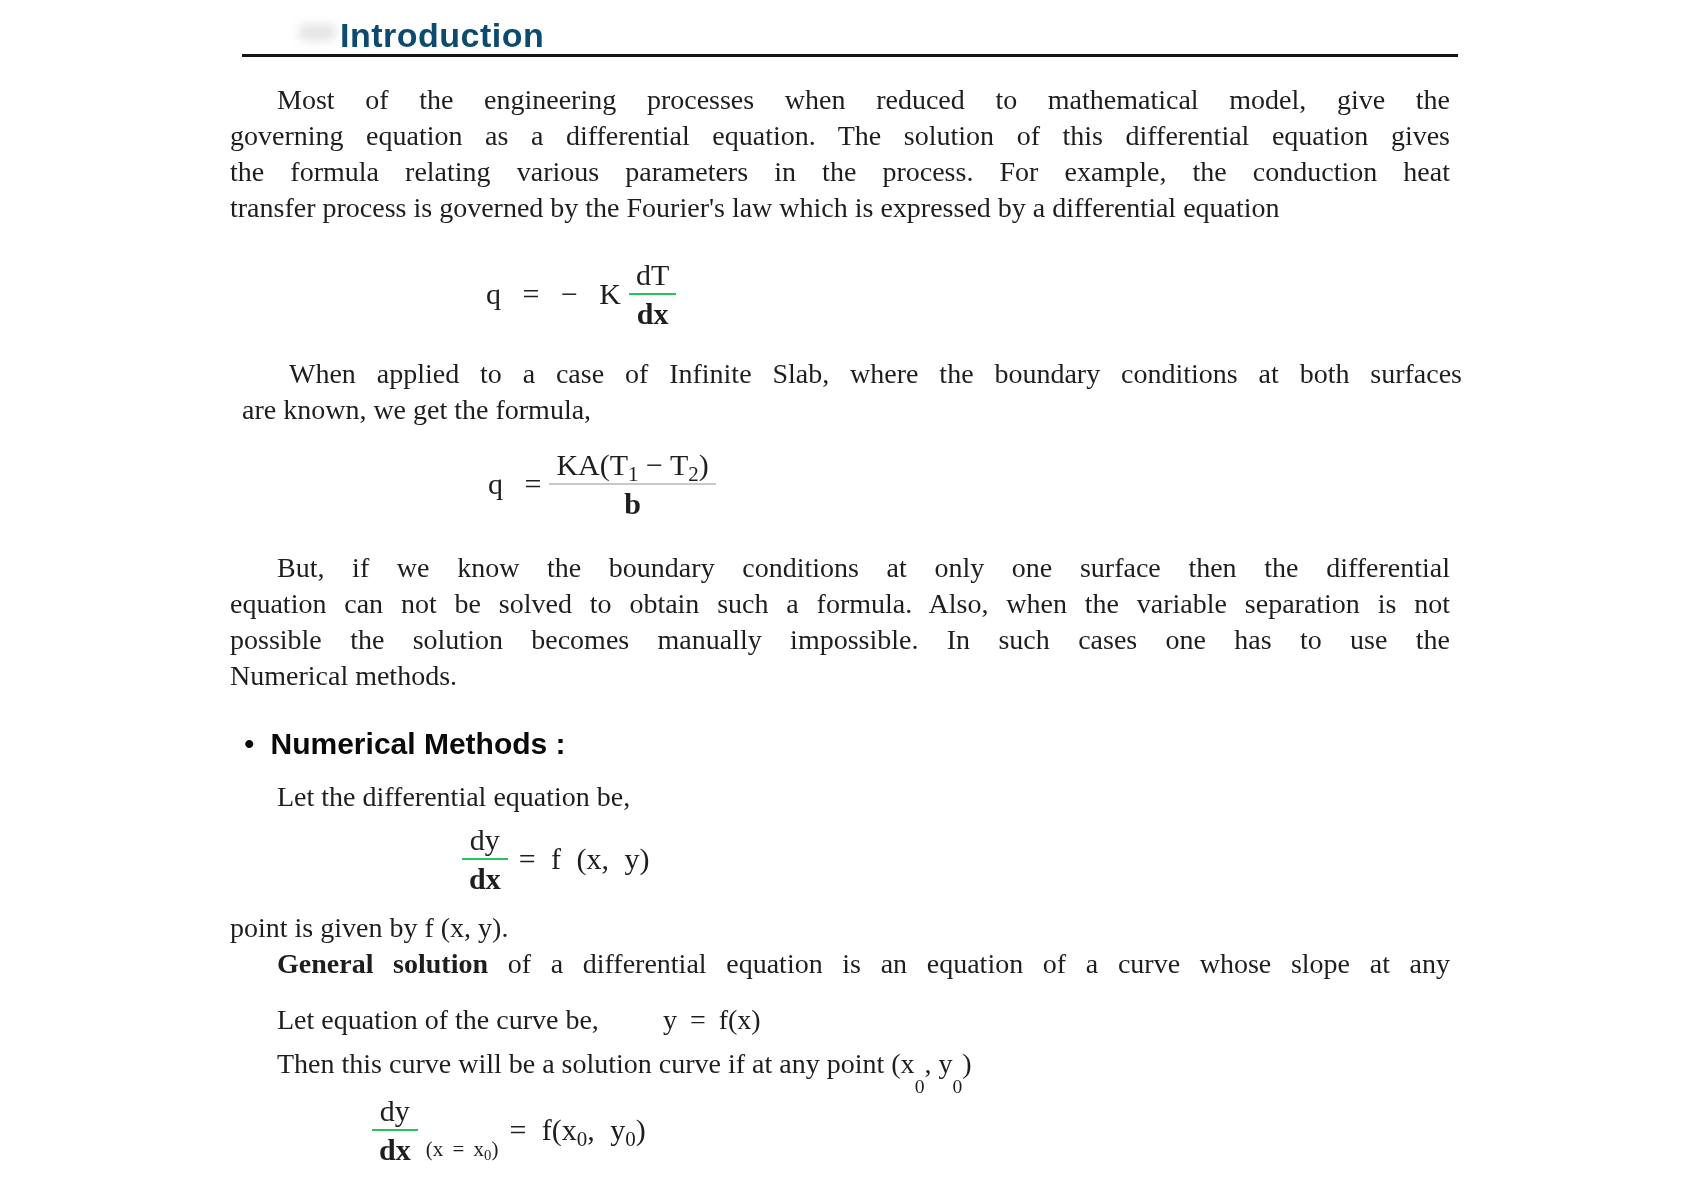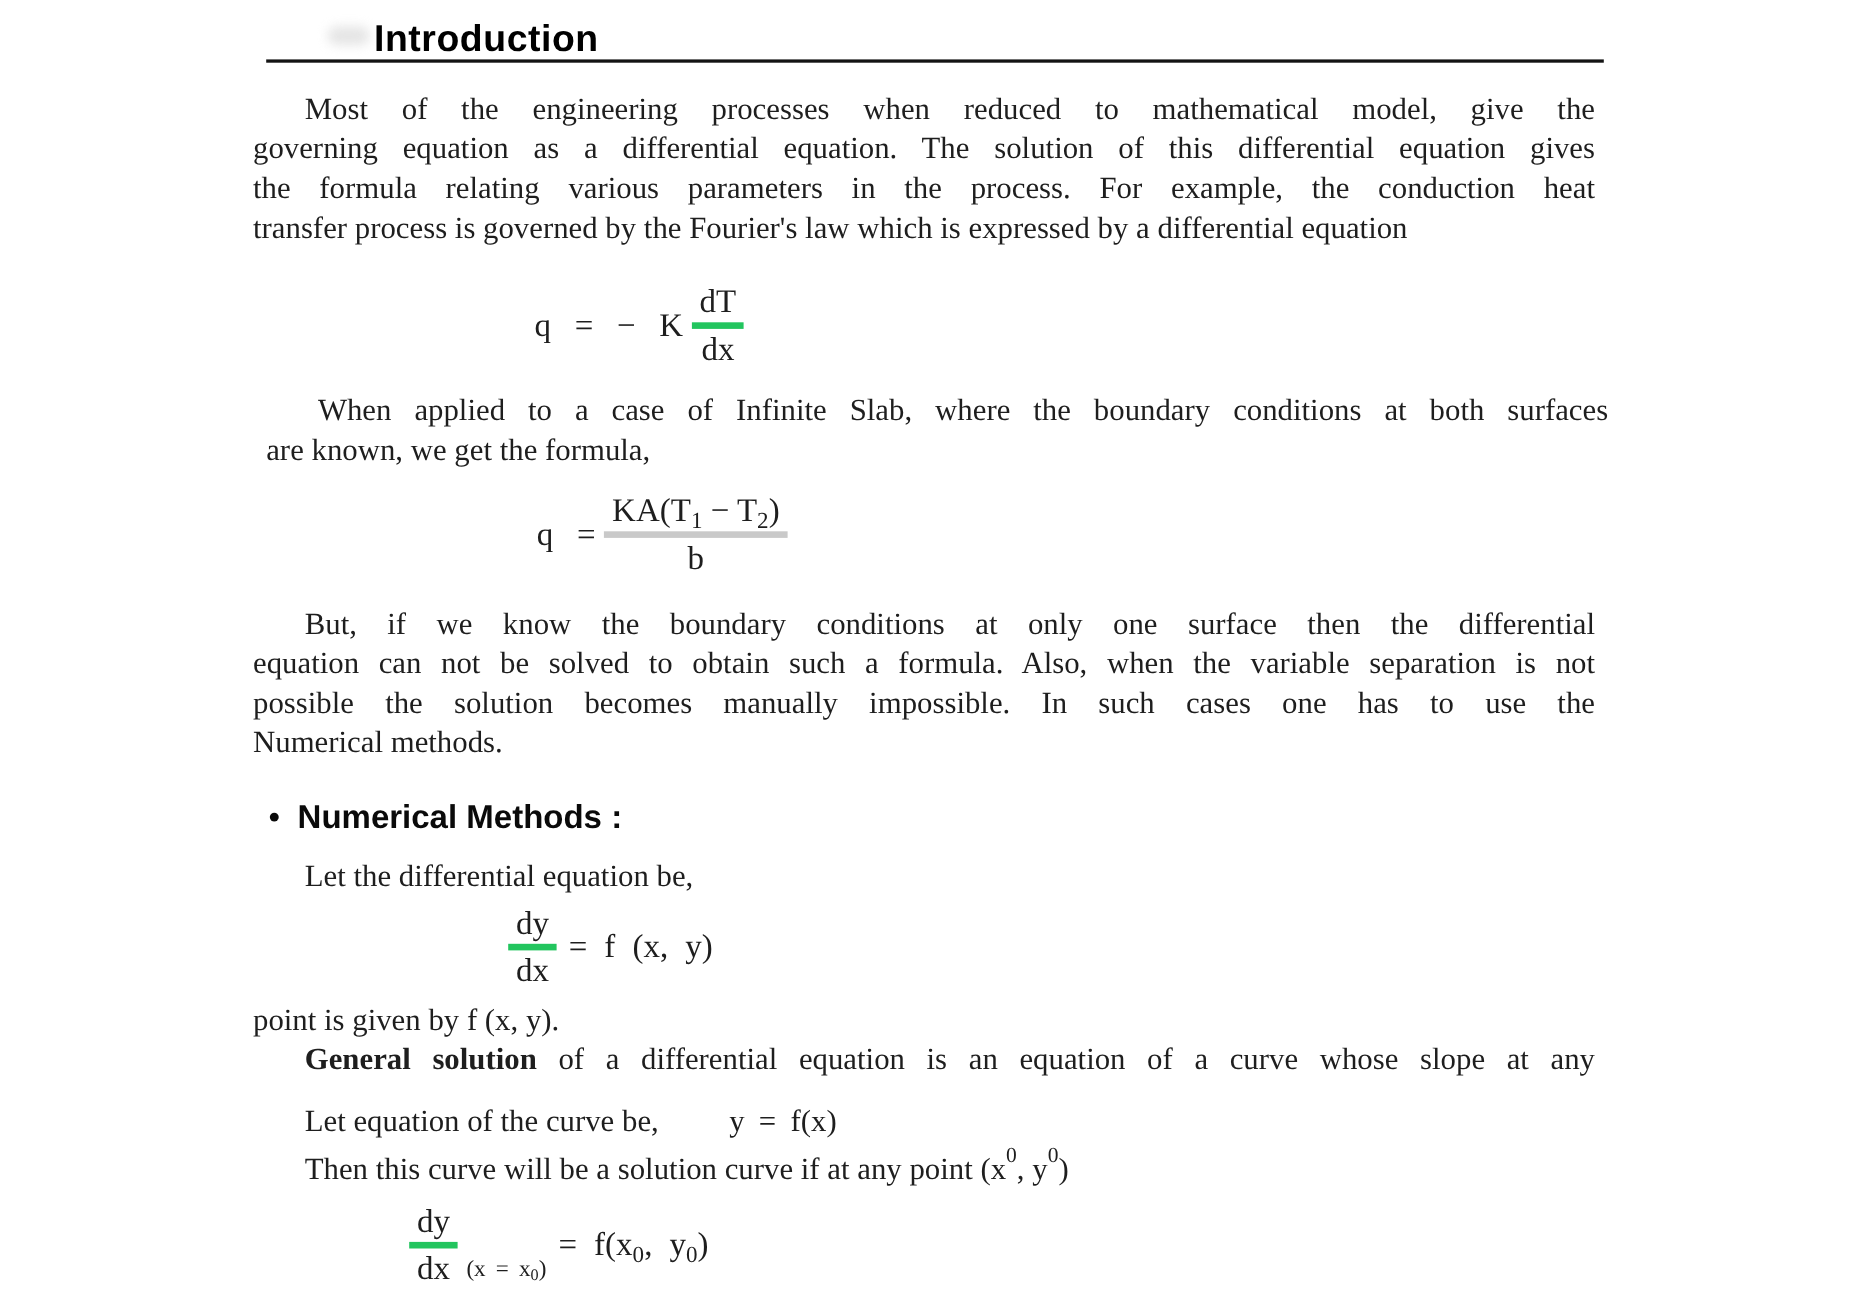--- a/index.html
+++ b/index.html
@@ -12,21 +12,21 @@
     overflow:hidden;
   }
   .abs{position:absolute;}
 
   
   .title{
     font-family:"Liberation Sans", sans-serif;
     font-weight:700;
     font-size:34px;
     letter-spacing:0.5px;
-    color:#000000;
+    color:#0c4a6e;
     white-space:nowrap;
   }
   .rule{height:3px;background:#141414;}
   .smudge{
     background:#dcdcdc;
     filter:blur(5px);
     border-radius:8px;
     opacity:.75;
   }
 
@@ -54,21 +54,21 @@
     position:absolute;
     display:flex;
     align-items:center;
     font-size:30px;
     white-space:nowrap;
   }
   .lhs{word-spacing:14px;margin-right:8px;}
   .rhs{word-spacing:8px;margin-left:11px;}
   .frac{display:inline-block;text-align:center;}
   .frac .num{display:block;line-height:33px;padding:0 7px 2px 7px;}
-  .frac .den{display:block;line-height:33px;padding:2px 7px 0 7px;border-top:6px solid #22c55e;}
+  .frac .den{display:block;line-height:33px;padding:2px 7px 0 7px;border-top:2px solid #22c55e;font-weight:bold;}
   .frac.faint .den{border-top-color:#c9c9c9;}
   .cond{
     align-self:flex-end;
     font-size:21px;
     word-spacing:4px;
     margin:0 0 4px 8px;
   }
   .sb{font-size:0.7em;position:relative;top:0.28em;line-height:0;}
 
   
@@ -85,21 +85,21 @@
   .heading .dot{
     font-size:30px;
     margin-right:16px;
     font-family:"Liberation Serif", serif;
   }
 
   
   .inline-row{
     position:absolute;
     display:flex;
-    align-items:flex-start;
+    align-items:flex-end;
     font-size:28px;
     line-height:36px;
     white-space:nowrap;
   }
   .formula-gap{margin-left:64px;word-spacing:6px;}
 </style>
 </head>
 <body>
 
 <div class="page">

